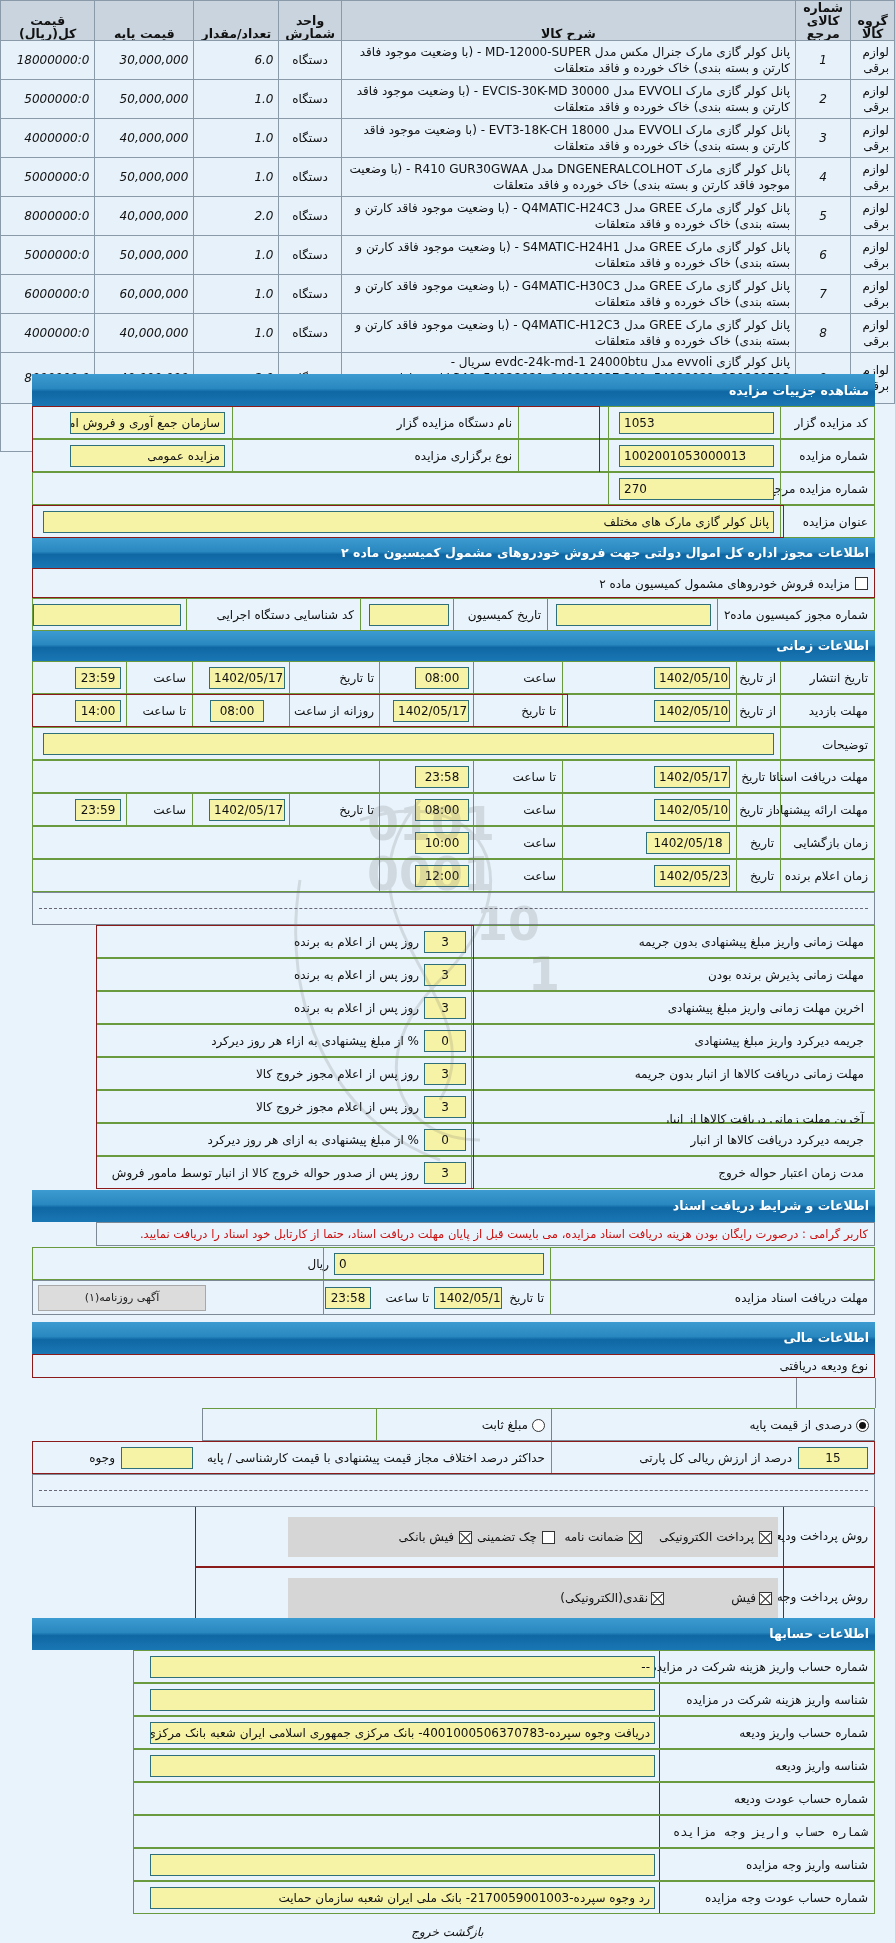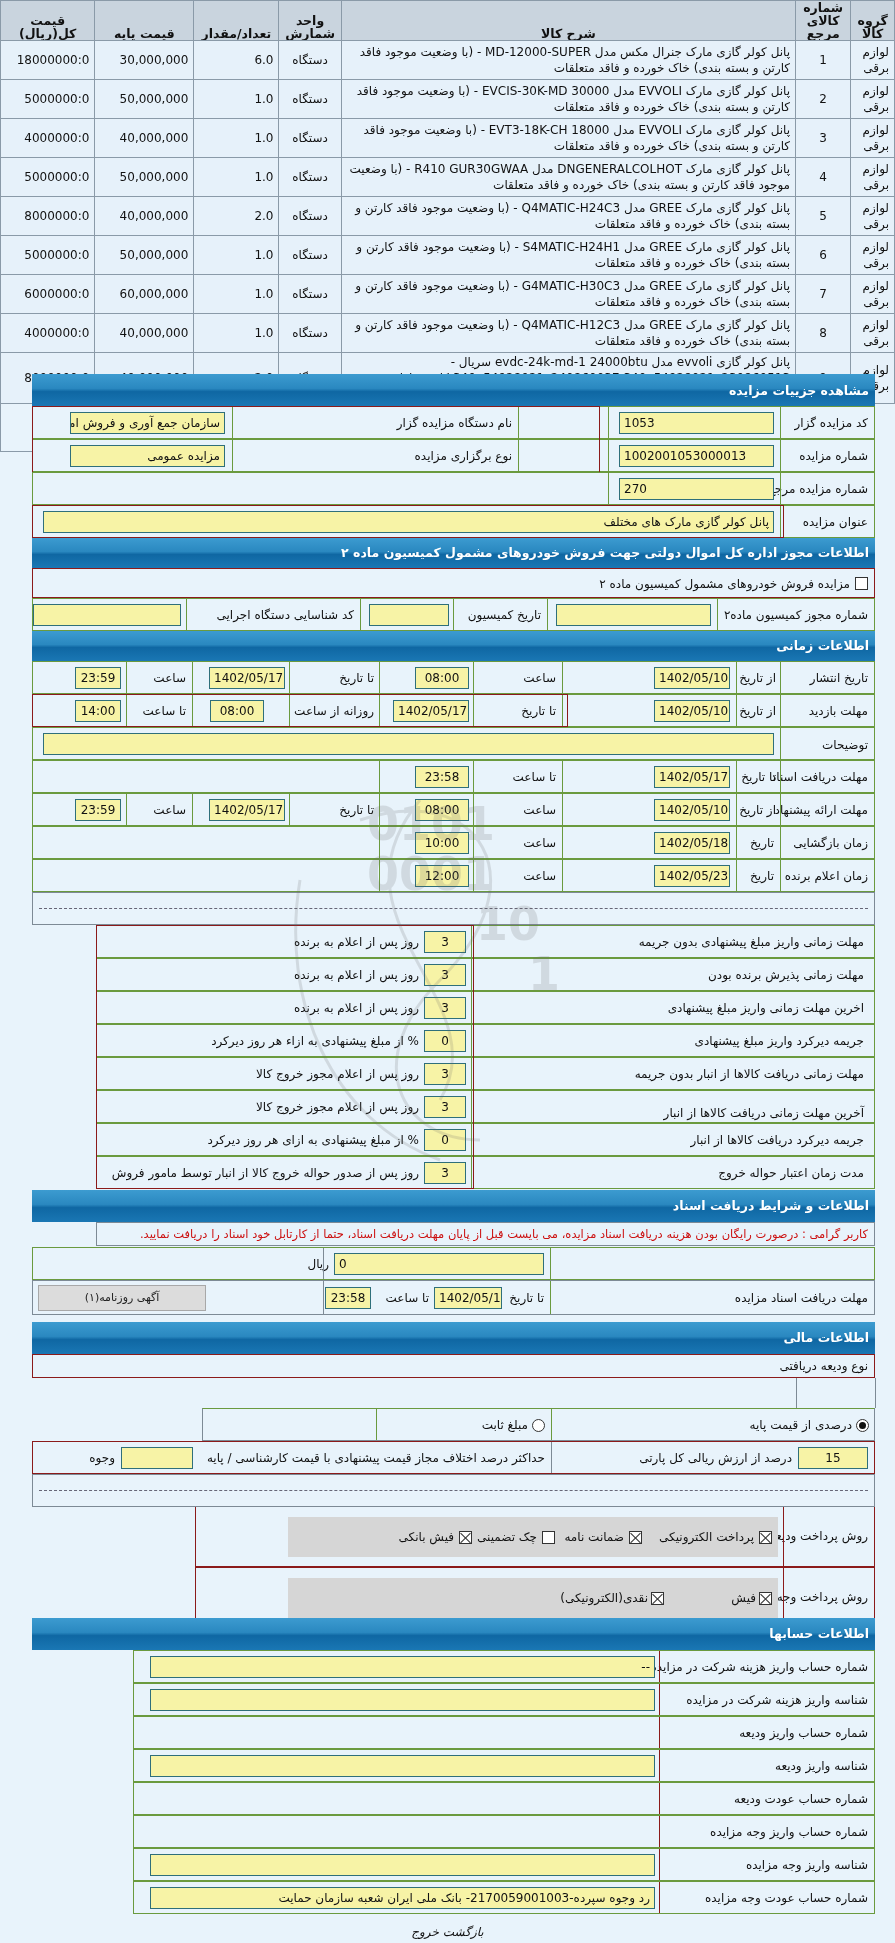--- a/index.html
+++ b/index.html
@@ -20,21 +20,21 @@
   }
   .items th {
     background: #c9d4de; color: #111; font-weight: bold; font-size: 12.5px;
     border: 1px solid #8a9aa8; height: 22px; line-height: 13px; padding: 0 2px;
     vertical-align: bottom; overflow: hidden;
   }
   .items td {
     border: 1px solid #8a9aa8; height: 39px; padding: 1px 5px;
     background: #e6f1fa; vertical-align: middle; line-height: 16px;
   }
-  .items td.num { direction: ltr; text-align: right; }
+  .items td.num { direction: ltr; text-align: right; font-style: italic; }
   .items td.c { text-align: center; }
   .bar {
     position: absolute; left: 32px; width: 843px; height: 30px;
     background: linear-gradient(#3c9bd0 0%, #2a88c0 45%, #0f67a3 55%, #1a77b4 100%);
     color: #fff; font-weight: bold; font-size: 12.5px;
     padding: 0 6px; line-height: 30px; text-align: right;
   }
   .row {
     position: absolute; left: 32px; width: 843px;
     border: 1px solid #6a9a3e; background: #e8f3fb;
@@ -325,21 +325,21 @@
   <span class="lbl" style="right:688px;top:9px;">ساعت</span>
   <div class="cell" style="right:747px;"></div>
   <div class="box ctr" style="right:753px;top:5px;width:46px;">23:59</div>
 </div>
 
 <div class="row" style="top:826px;height:33px;">
   <span class="lbl" style="right:6px;top:9px;">زمان بازگشایی</span>
   <div class="cell" style="right:93px;"></div>
   <span class="lbl" style="right:100px;top:9px;">تاریخ</span>
   <div class="cell" style="right:137px;"></div>
-  <div class="box ctr" style="right:144px;top:5px;width:76px;">1402/05/18</div>
+  <div class="box ctr" style="right:144px;top:5px;width:84px;">1402/05/18</div>
   <div class="cell" style="right:311px;"></div>
   <span class="lbl" style="right:318px;top:9px;">ساعت</span>
   <div class="cell" style="right:400px;"></div>
   <div class="box ctr" style="right:405px;top:5px;width:54px;">10:00</div>
   <div class="cell" style="right:494px;"></div>
 </div>
 
 <div class="row" style="top:859px;height:33px;">
   <span class="lbl" style="right:6px;top:9px;text-align:right;">زمان اعلام برنده</span>
   <div class="cell" style="right:93px;"></div>
@@ -382,21 +382,21 @@
       <div class="box ctr" style="right:408px;top:5px;width:42px;">0</div>
       <span class="lbl" style="right:455px;top:9px;">% از مبلغ پیشنهادی به ازاء هر روز دیرکرد</span>
     </div>
     <div class="row" style="top: 1057px; height: 33px; left: 96px; width: 779px;">
       <span class="lbl" style="right:10px;top:9px;">مهلت زمانی دریافت کالاها از انبار بدون جریمه</span>
       <div class="cell" style="right:402px;"></div>
       <div class="box ctr" style="right:408px;top:5px;width:42px;">3</div>
       <span class="lbl" style="right:455px;top:9px;">روز پس از اعلام مجوز خروج کالا</span>
     </div>
     <div class="row" style="top: 1090px; height: 33px; left: 96px; width: 779px;">
-      <span class="lbl" style="right:10px;top:15px;">آخرین مهلت زمانی دریافت کالاها از انبار</span>
+      <span class="lbl" style="right:10px;top:21px;">آخرین مهلت زمانی دریافت کالاها از انبار</span>
       <div class="cell" style="right:402px;"></div>
       <div class="box ctr" style="right:408px;top:5px;width:42px;">3</div>
       <span class="lbl" style="right:455px;top:9px;">روز پس از اعلام مجوز خروج کالا</span>
     </div>
     <div class="row" style="top: 1123px; height: 33px; left: 96px; width: 779px;">
       <span class="lbl" style="right:10px;top:9px;">جریمه دیرکرد دریافت کالاها از انبار</span>
       <div class="cell" style="right:402px;"></div>
       <div class="box ctr" style="right:408px;top:5px;width:42px;">0</div>
       <span class="lbl" style="right:455px;top:9px;">% از مبلغ پیشنهادی به ازای هر روز دیرکرد</span>
     </div>
@@ -490,32 +490,33 @@
       <div class="box" style="right:219px;top:5px;width:505px;">--</div>
     </div>
     <div class="row" style="top: 1683px; height: 33px; left: 133px; width: 742px;">
       <span class="lbl" style="right:6px;top:9px;">شناسه واریز هزینه شرکت در مزایده</span>
       <div class="cell" style="right:214px;border-left-color:#8b1a1a;"></div>
       <div class="box" style="right:219px;top:5px;width:505px;"></div>
     </div>
     <div class="row" style="top: 1716px; height: 33px; left: 133px; width: 742px;">
       <span class="lbl" style="right:6px;top:9px;">شماره حساب واریز ودیعه</span>
       <div class="cell" style="right:214px;border-left-color:#8b1a1a;"></div>
+      <div class="box" style="right:219px;top:5px;width:505px;">دریافت وجوه سپرده-4001000506370783- بانک مرکزی جمهوری اسلامی ایران شعبه بانک مرکزی</div>
     </div>
     <div class="row" style="top: 1749px; height: 33px; left: 133px; width: 742px;">
       <span class="lbl" style="right:6px;top:9px;">شناسه واریز ودیعه</span>
       <div class="cell" style="right:214px;border-left-color:#8b1a1a;"></div>
       <div class="box" style="right:219px;top:5px;width:505px;"></div>
     </div>
     <div class="row" style="top: 1782px; height: 33px; left: 133px; width: 742px;">
       <span class="lbl" style="right:6px;top:9px;">شماره حساب عودت ودیعه</span>
       <div class="cell" style="right:214px;border-left-color:#8b1a1a;"></div>
     </div>
     <div class="row" style="top: 1815px; height: 33px; left: 133px; width: 742px;">
-      <span class="lbl" style="right:6px;top:9px;">شماره حساب واریز وجه مزایده</span>
+      <span class="lbl" style="right:6px;top:9px;font-family:Liberation Mono, monospace;">شماره حساب واریز وجه مزایده</span>
       <div class="cell" style="right:214px;border-left-color:#8b1a1a;"></div>
     </div>
     <div class="row" style="top: 1848px; height: 33px; left: 133px; width: 742px;">
       <span class="lbl" style="right:6px;top:9px;">شناسه واریز وجه مزایده</span>
       <div class="cell" style="right:214px;border-left-color:#8b1a1a;"></div>
       <div class="box" style="right:219px;top:5px;width:505px;"></div>
     </div>
     <div class="row" style="top: 1881px; height: 33px; left: 133px; width: 742px;">
       <span class="lbl" style="right:6px;top:9px;">شماره حساب عودت وجه مزایده</span>
       <div class="cell" style="right:214px;border-left-color:#8b1a1a;"></div>

